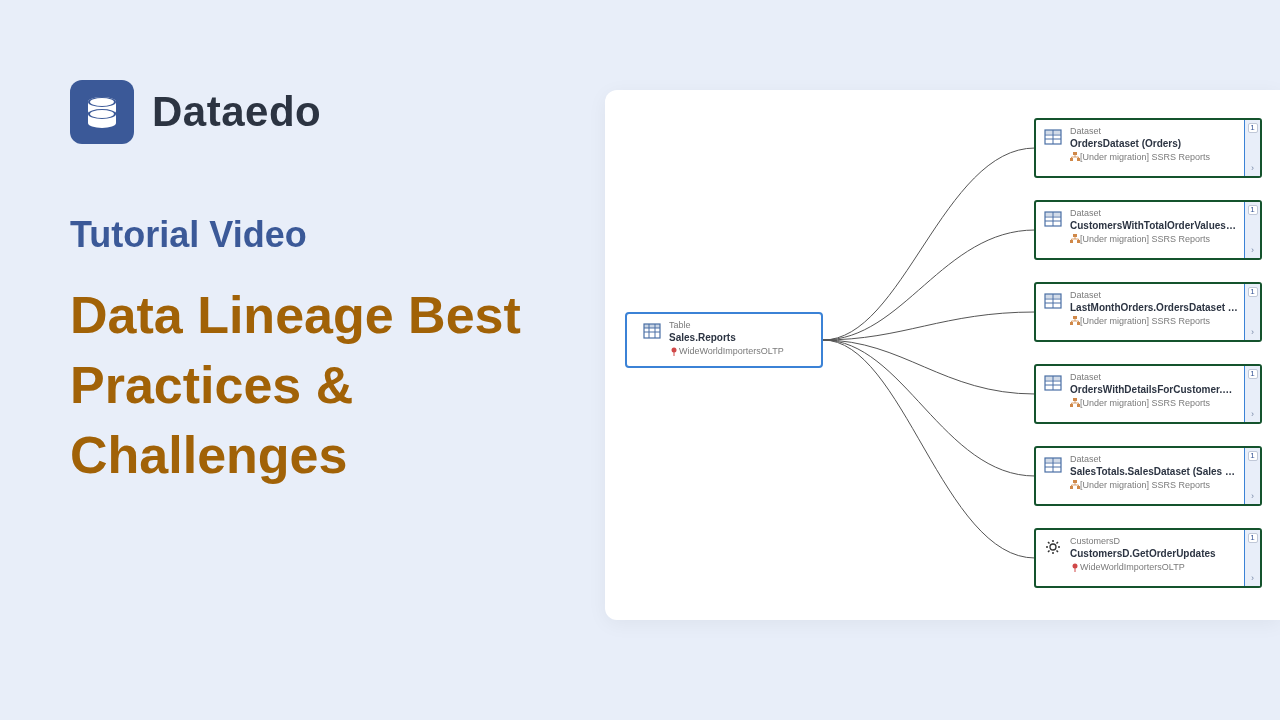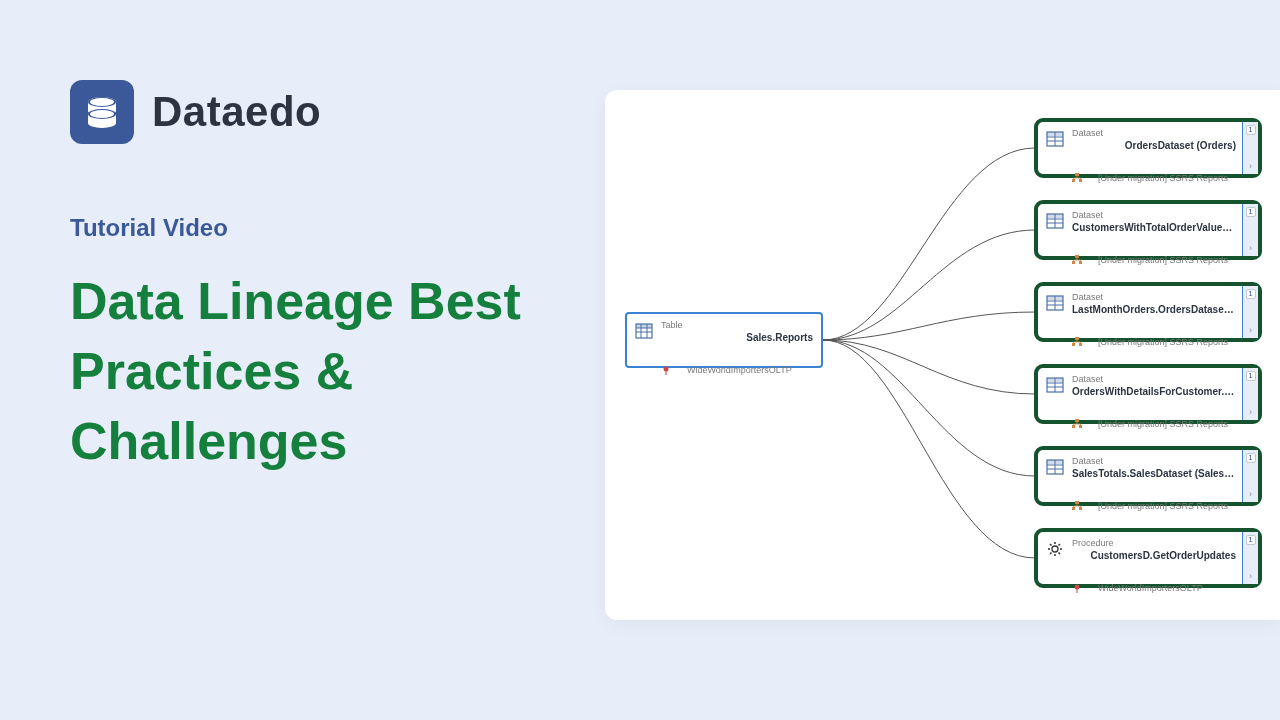--- a/index.html
+++ b/index.html
@@ -33,30 +33,30 @@
       justify-content: center;
     }
     .logo-box svg { width: 40px; height: 40px; }
     .brand-name {
       font-size: 42px;
       font-weight: 600;
       color: #2c3442;
       letter-spacing: 0.5px;
     }
     .subtitle {
-      font-size: 24px;
+      font-size: 36px;
       font-weight: 600;
       color: #3b5998;
       margin-bottom: 24px;
       margin-top: 12px;
     }
     .main-title {
       font-size: 52px;
       font-weight: 600;
-      color: #15803d;
+      color: #a16207;
       line-height: 1.35;
     }
     .diagram-panel {
       position: absolute;
       right: 0;
       top: 90px;
       width: 675px;
       height: 530px;
       background: #ffffff;
       border-radius: 12px 0 0 12px;
@@ -64,21 +64,21 @@
     }
     .source-node {
       position: absolute;
       left: 20px;
       top: 222px;
       width: 198px;
       height: 56px;
       background: #fff;
       border: 2px solid #3b82d6;
       border-radius: 4px;
-      padding: 6px 8px;
+      padding: 6px 16px;
       display: flex;
       gap: 8px;
     }
     .node-icon {
       width: 18px;
       height: 18px;
       flex-shrink: 0;
       margin-top: 2px;
     }
     .node-content { flex: 1; min-width: 0; }
@@ -88,30 +88,29 @@
       line-height: 1.2;
     }
     .node-title {
       font-size: 10px;
       font-weight: 700;
       color: #2c3442;
       line-height: 1.3;
       white-space: nowrap;
       overflow: hidden;
       text-overflow: ellipsis;
-      text-align: right;
     }
     .node-source {
       font-size: 9px;
       color: #7a7a7a;
       line-height: 1.4;
-      margin-top: 20px;
+      margin-top: 1px;
       display: flex;
       align-items: center;
-      gap: 16px;
+      gap: 0;
     }
     .mini-icon {
       width: 10px;
       height: 10px;
       display: inline-block;
       flex-shrink: 0;
     }
     .target-list {
       position: absolute;
       right: 18px;
@@ -119,22 +118,22 @@
       width: 228px;
       display: flex;
       flex-direction: column;
       gap: 22px;
     }
     .target-node {
       position: relative;
       width: 228px;
       height: 60px;
       background: #fff;
-      border: 4px solid #14532d;
-      border-radius: 9px;
+      border: 2px solid #14532d;
+      border-radius: 3px;
       padding: 6px 22px 6px 8px;
       display: flex;
       gap: 8px;
     }
     .target-badge {
       position: absolute;
       right: 0;
       top: 0;
       bottom: 0;
       width: 16px;
@@ -392,21 +391,21 @@
   </div>
 
   <div class="target-node">
     <span class="node-icon">
       <svg class="icon-svg" viewBox="0 0 18 18">
             <circle cx="9" cy="9" r="3" fill="none" stroke="#333" stroke-width="1.3"></circle>
             <path d="M9 2 L9 4 M9 14 L9 16 M2 9 L4 9 M14 9 L16 9 M4 4 L5.5 5.5 M12.5 12.5 L14 14 M4 14 L5.5 12.5 M12.5 5.5 L14 4" stroke="#333" stroke-width="1.5"></path>
           </svg>
     </span>
     <div class="node-content">
-      <div class="node-type">Procedure</div>
+      <div class="node-type">CustomersD</div>
       <div class="node-title">CustomersD.GetOrderUpdates</div>
       <div class="node-source">
         <span class="mini-icon"><svg viewBox="0 0 10 10">
                 <circle cx="5" cy="4" r="2.5" fill="#d04848"></circle>
                 <path d="M5 6 L5 10" stroke="#d04848" stroke-width="1"></path>
               </svg></span>
         <span class="src-text">WideWorldImportersOLTP</span>
       </div>
     </div>
     <div class="target-badge">

